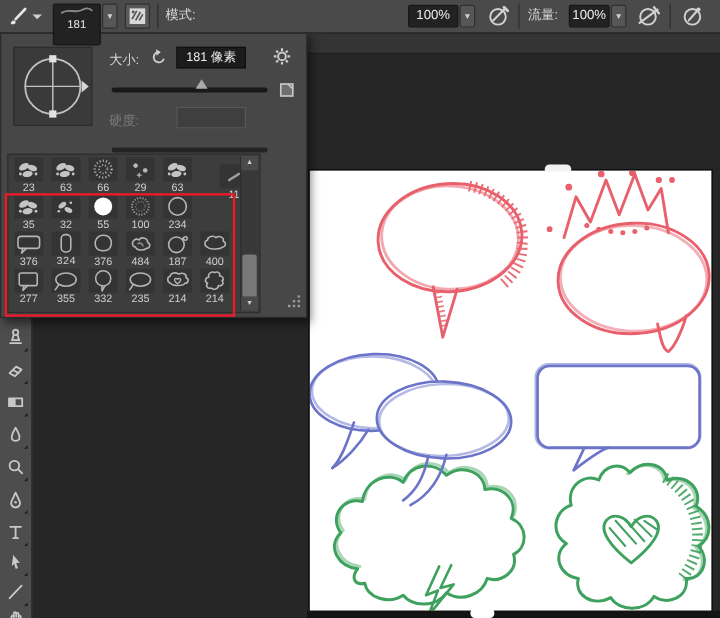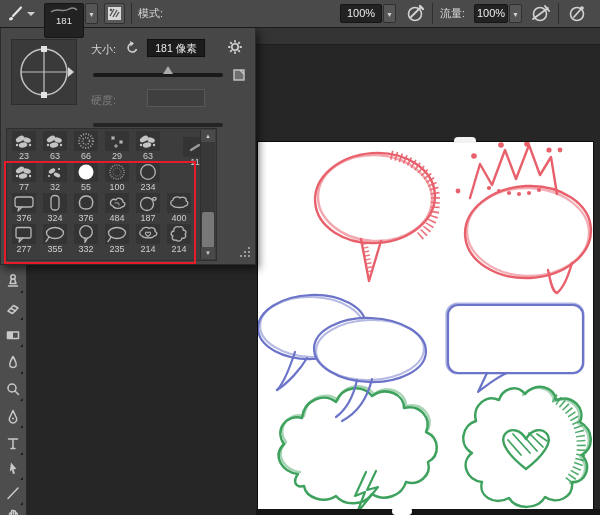--- a/index.html
+++ b/index.html
@@ -382,21 +382,21 @@
               <path d="M10,10 C12,9 14,10 14,12" stroke="#b5b5b5" fill="none" stroke-width="1.3" stroke-linecap="round" stroke-linejoin="round" opacity=".7"></path>
             </svg></div>
           <div class="num">484</div>
         </div>
         <div class="cell" style="left: 67px; top: 64px;">
           <div class="thumb"><svg width="24" height="20" viewBox="0 0 24 20">
               <path d="M12,3 C18,3 20,8 18,13 C16,17 8,17 6,13 C4,8 7,3 12,3 Z" stroke="#b5b5b5" fill="none" stroke-width="1.3" stroke-linecap="round" stroke-linejoin="round"></path>
             </svg></div>
           <div class="num">376</div>
         </div>
-        <div class="cell" style="left: 36px; top: 64px;">
+        <div class="cell" style="left: 36px; top: 64px; font-family: Liberation Mono, monospace;">
           <div class="thumb"><svg width="24" height="20" viewBox="0 0 24 20">
               <rect x="8" y="2.5" width="8" height="14.5" rx="3.5" stroke="#b5b5b5" fill="none" stroke-width="1.3" stroke-linecap="round" stroke-linejoin="round"></rect>
             </svg></div>
           <div class="num">324</div>
         </div>
         <div class="cell" style="left: 5px; top: 64px;">
           <div class="thumb"><svg width="24" height="20" viewBox="0 0 24 20">
               <rect x="3" y="4" width="18" height="10" rx="2.5" stroke="#b5b5b5" fill="none" stroke-width="1.3" stroke-linecap="round" stroke-linejoin="round"></rect>
               <path d="M7,14 L6,18 L10,14" stroke="#b5b5b5" fill="none" stroke-width="1.3" stroke-linecap="round" stroke-linejoin="round"></path>
             </svg></div>
@@ -442,21 +442,21 @@
         <div class="cell" style="left: 5px; top: 33px;">
           <div class="thumb"><svg width="24" height="20" viewBox="0 0 24 20">
               <g fill="#c4c4c4">
                 <ellipse cx="8" cy="8" rx="4.5" ry="2.6" transform="rotate(-30 8 8)"></ellipse>
                 <ellipse cx="15" cy="9" rx="4" ry="2.4" transform="rotate(20 15 9)"></ellipse>
                 <ellipse cx="11" cy="14" rx="4.3" ry="2.5" transform="rotate(-10 11 14)"></ellipse>
                 <circle cx="5" cy="14" r="1.2"></circle>
                 <circle cx="18" cy="14" r="1.2"></circle>
               </g>
             </svg></div>
-          <div class="num">77</div>
+          <div class="num">35</div>
         </div>
         <div class="cell" style="left: 160px; top: 8px; margin-left: 16px;">
           <div class="thumb"><svg width="24" height="20" viewBox="0 0 24 20">
               <path d="M8,13 L16,8" stroke="#9d9d9d" stroke-width="2.2" stroke-linecap="round"></path>
             </svg></div>
           <div class="num">11</div>
         </div>
         <div class="cell" style="left: 129px; top: 2px;">
           <div class="thumb"><svg width="24" height="20" viewBox="0 0 24 20">
               <g fill="#c4c4c4">

